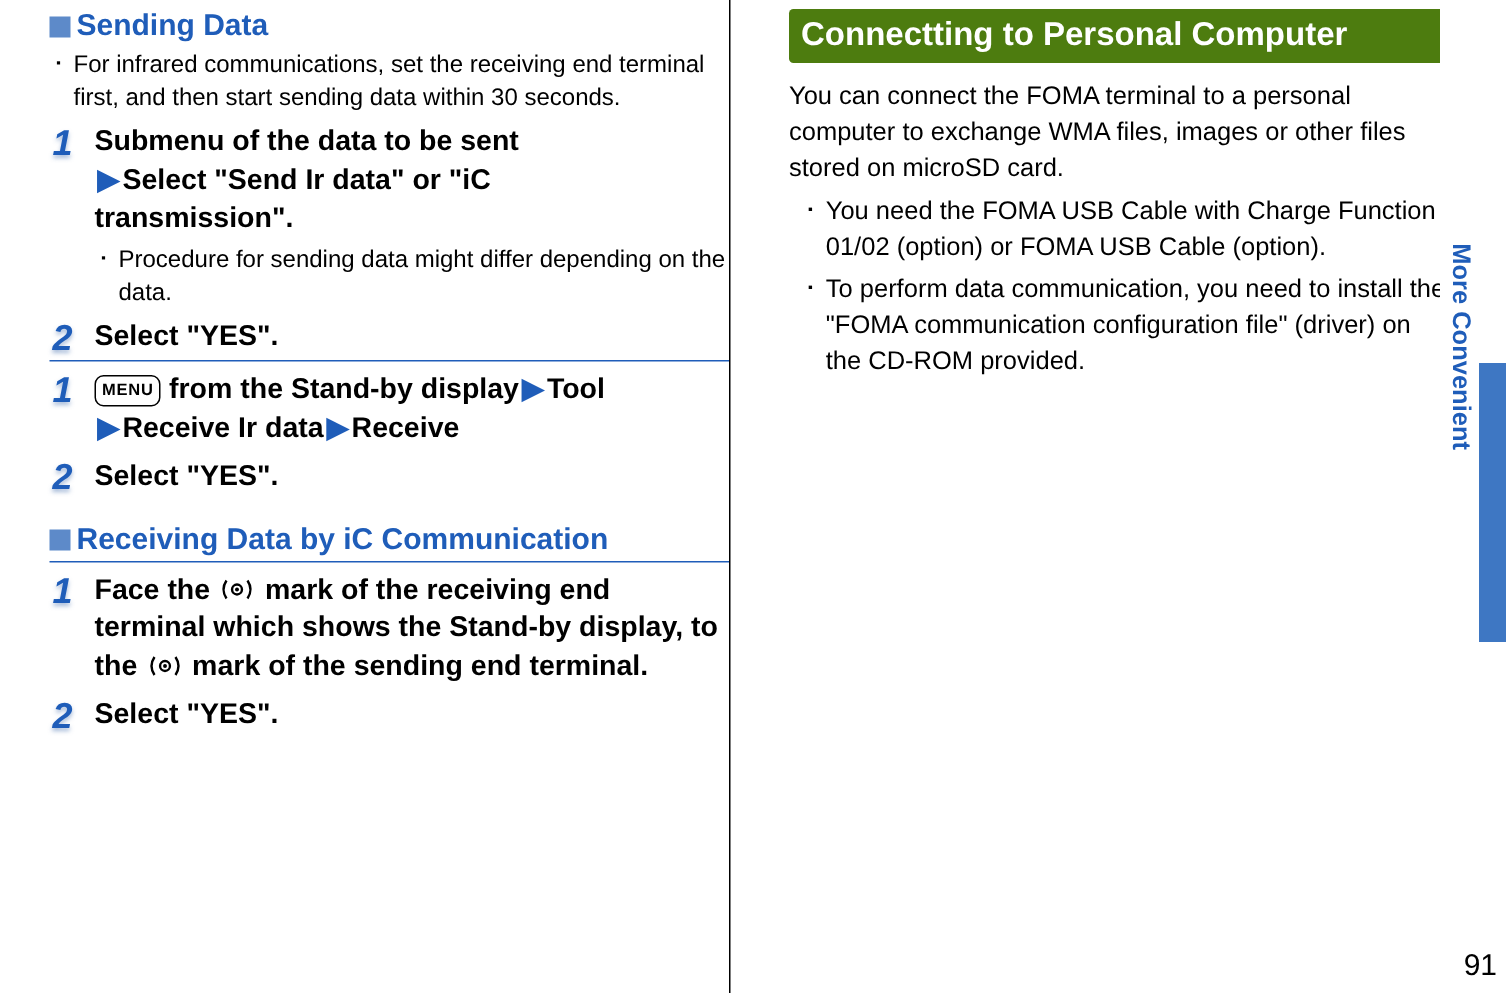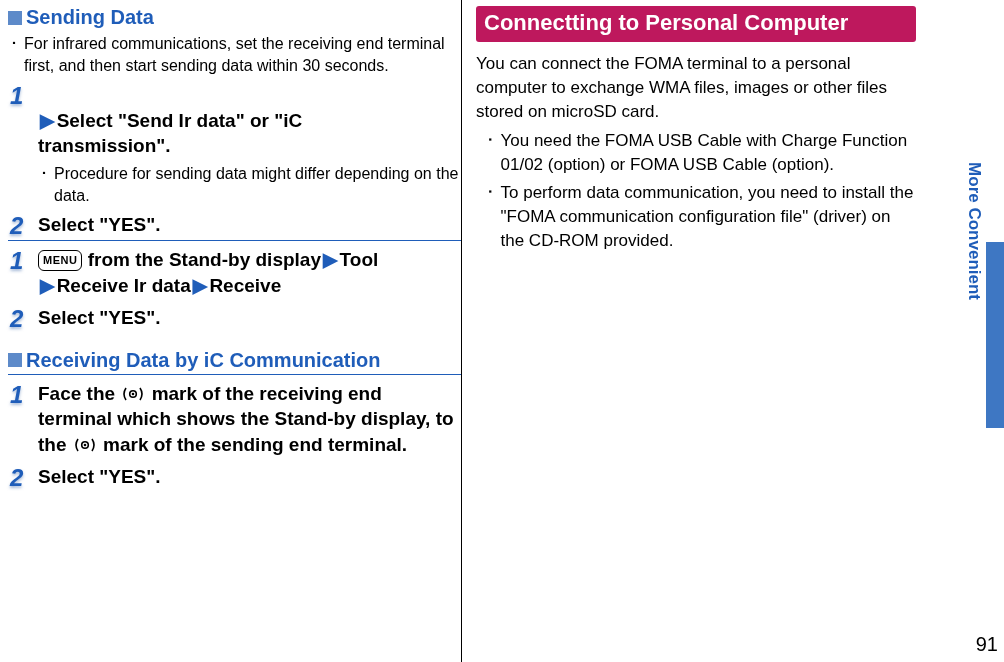--- a/index.html
+++ b/index.html
@@ -11,20 +11,21 @@
     background: #fff;
     color: #000;
   }
   .page {
     display: flex;
     height: 100%;
   }
   .col {
     width: 462px;
     padding: 6px 0 6px 8px;
+    margin-left: 25px;
   }
   .col-left { border-right: 1px solid #000; }
   .col-right { padding-left: 14px; padding-right: 8px; }
   .side-tab {
     position: absolute;
     right: 0;
     top: 0;
     bottom: 0;
     width: 44px;
     background: #fff;
@@ -126,21 +127,21 @@
     vertical-align: 2px;
     letter-spacing: 0.5px;
   }
   .felica {
     display: inline-flex;
     align-items: center;
     vertical-align: -3px;
   }
   .felica svg { display: block; }
   .title-band {
-    background: #be185d;
+    background: #4d7c0f;
     color: #fff;
     font-weight: bold;
     font-size: 22px;
     padding: 4px 8px 6px 8px;
     border-radius: 3px;
     margin-bottom: 10px;
   }
   .bold-para {
     font-size: 17px;
     font-weight: normal;
@@ -167,21 +168,21 @@
       <span class="h3-text">Sending Data</span>
     </div>
     <div class="dot-para">
       <span class="dot">･</span>
       <span>For infrared communications, set the receiving end terminal first, and then start sending data within 30 seconds.</span>
     </div>
 
     <div class="step">
       <div class="step-num">1</div>
       <div class="step-body">
-        <br>
+        <span>Submenu of the data to be sent</span><br>
         <span class="arrow">▶</span><span>Select "Send Ir data" or "iC</span><br>
         <span>transmission".</span>
         <div class="step-note">
           <span class="dot">･</span>
           <span>Procedure for sending data might differ depending on the data.</span>
         </div>
       </div>
     </div>
 
     <div class="step">

